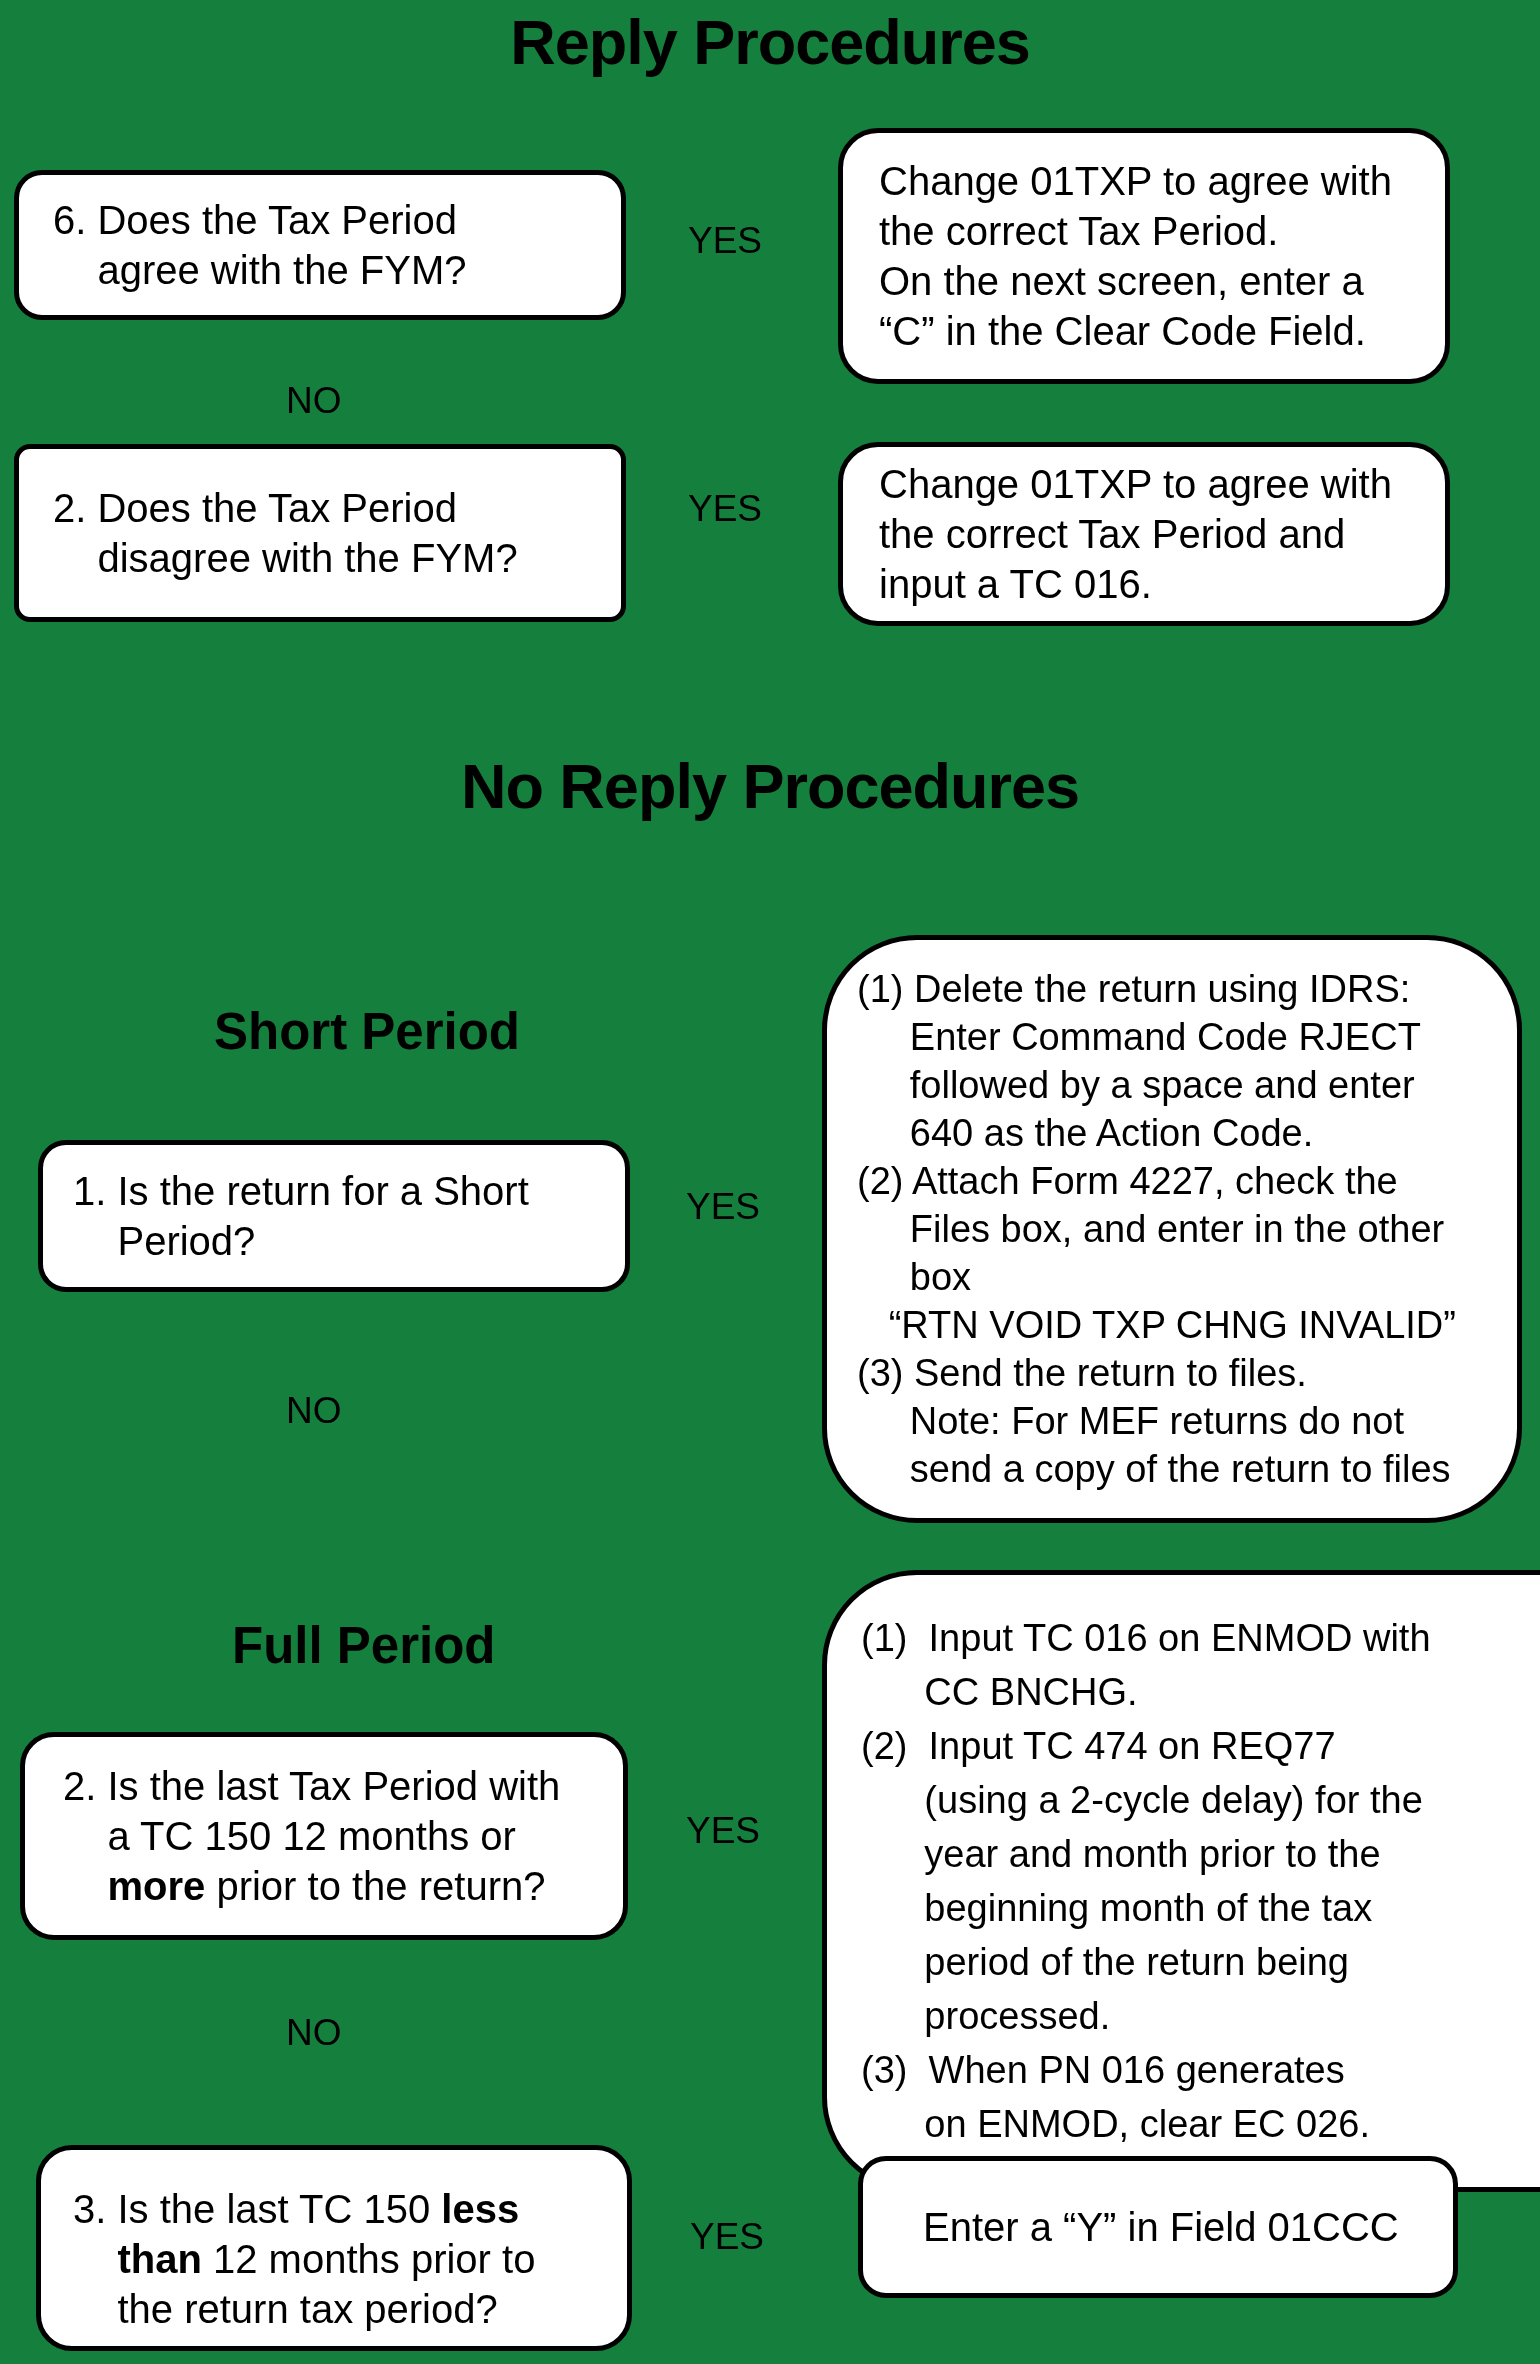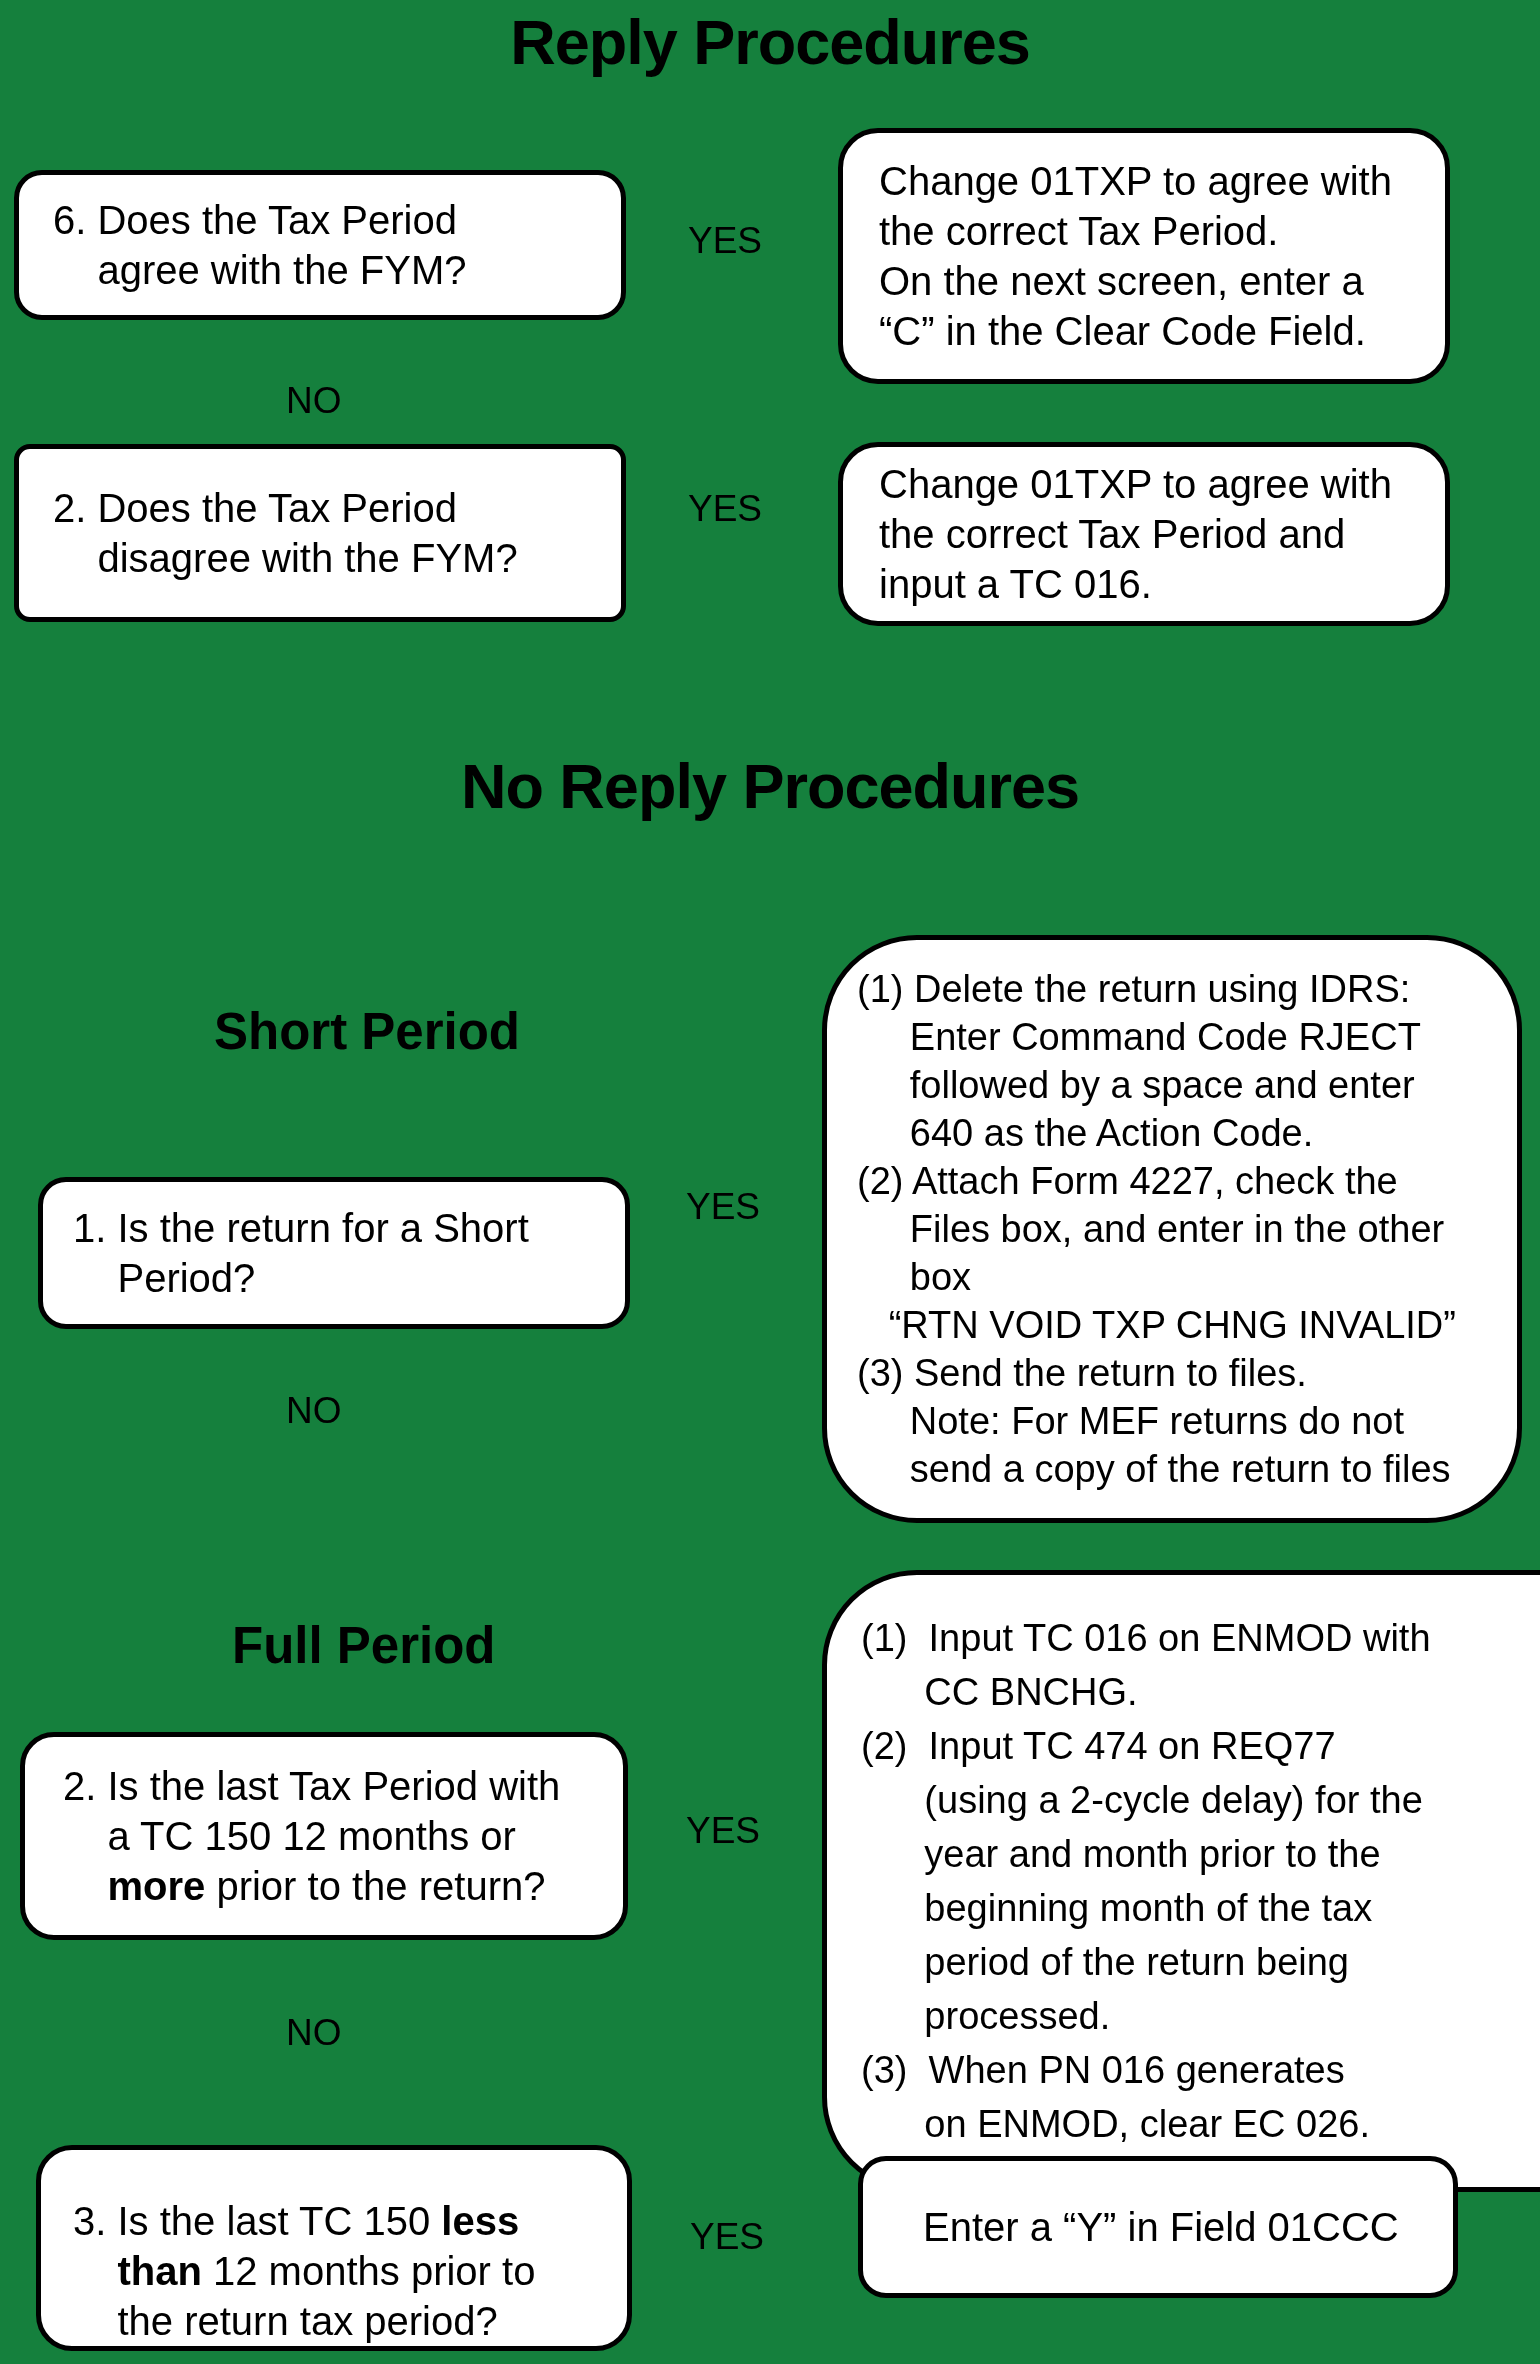--- a/index.html
+++ b/index.html
@@ -82,21 +82,21 @@
   <div class="box" style="left:838px;top:442px;width:612px;height:184px;border-radius:40px;">
     <div class="btext" style="padding-left:36px;">Change 01TXP to agree with
 the correct Tax Period and
 input a TC 016.</div>
   </div>
 
   <div class="big-title" style="top:750px;">No Reply Procedures</div>
 
   <div class="side-label" style="left:214px;top:1002px;">Short Period</div>
 
-  <div class="box" style="left:38px;top:1140px;width:592px;height:152px;border-radius:28px;margin-top:37px;">
+  <div class="box" style="left:38px;top:1140px;width:592px;height:152px;border-radius:28px;">
     <div class="btext" style="padding-left:30px;">1. Is the return for a Short
     Period?</div>
   </div>
 
   <div class="conn" style="left:686px;top:1186px;">YES</div>
 
   <div class="box big" style="left:822px;top:935px;width:700px;height:588px;border-radius:95px;">
     <div class="btext" style="padding-left:30px;">(1) Delete the return using IDRS:
      Enter Command Code RJECT
      followed by a space and enter
@@ -130,21 +130,21 @@
       year and month prior to the
       beginning month of the tax
       period of the return being
       processed.
 (3)  When PN 016 generates
       on ENMOD, clear EC 026.</div>
   </div>
 
   <div class="conn" style="left:286px;top:2012px;">NO</div>
 
-  <div class="box" style="left:36px;top:2145px;width:596px;height:206px;border-radius:36px;align-items:flex-end;">
+  <div class="box" style="left:36px;top:2145px;width:596px;height:206px;border-radius:36px;align-items:center;">
     <div class="btext" style="padding-left:32px;padding-top:22px;">3. Is the last TC 150 <b>less</b>
     <b>than</b> 12 months prior to
     the return tax period?</div>
   </div>
 
   <div class="conn" style="left:690px;top:2216px;">YES</div>
 
   <div class="box" style="left:858px;top:2156px;width:600px;height:142px;border-radius:28px;">
     <div class="btext" style="padding-left:60px;">Enter a “Y” in Field 01CCC</div>
   </div>

